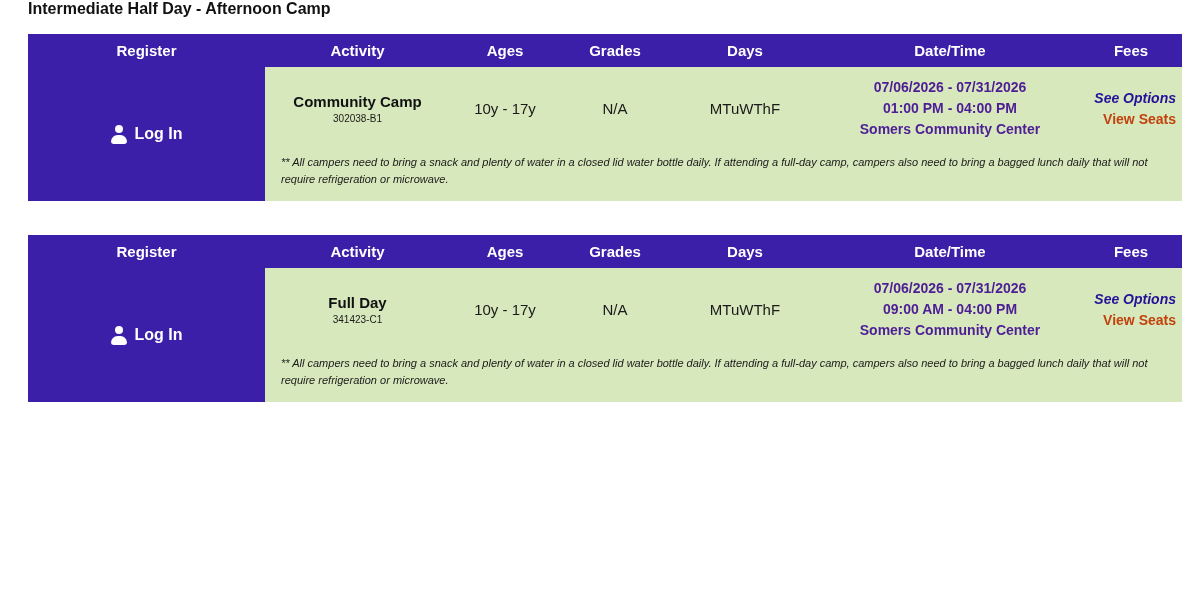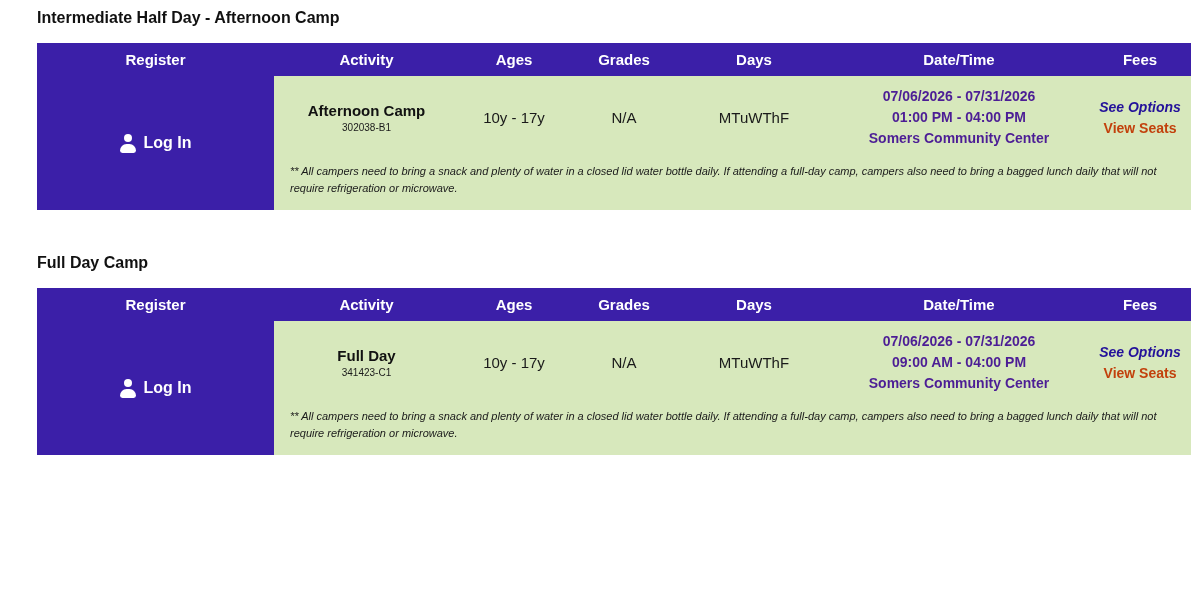--- a/index.html
+++ b/index.html
@@ -12,21 +12,21 @@
   }
   .page {
     width: 1200px;
     height: 607px;
     position: relative;
     overflow: hidden;
     background: #ffffff;
   }
   .section {
     margin: 0 0 0 0;
-    padding: 9px;
+    padding: 0;
   }
   .section-title {
     font-size: 16px;
     font-weight: bold;
     color: #111111;
     padding: 0 0 8px 28px;
   }
   .table {
     width: 1144px;
     margin: 8px 0 0 28px;
@@ -122,21 +122,21 @@
     color: #4c1d95;
     font-weight: bold;
     font-size: 14px;
     line-height: 1.5;
   }
   .fees-cell {
     color: #23119a;
     font-weight: bold;
     font-size: 14px;
     line-height: 1.3;
-    text-align: center;
+    text-align: right;
   }
   .fees-cell .see-options {
     font-style: italic;
     display: block;
     text-decoration: none;
     color: #23119a;
     cursor: pointer;
   }
   .fees-cell .view-seats {
     display: block;
@@ -189,21 +189,21 @@
       </thead>
       <tbody>
         <tr>
           <td class="register-cell" rowspan="2">
             <button class="login-btn">
               <span class="person-icon"></span>
               <span>Log In</span>
             </button>
           </td>
           <td class="body-cell">
-            <div class="activity-name">Afternoon Camp</div>
+            <div class="activity-name">Community Camp</div>
             <div class="activity-code">302038-B1</div>
           </td>
           <td class="body-cell">10y - 17y</td>
           <td class="body-cell">N/A</td>
           <td class="body-cell">MTuWThF</td>
           <td class="body-cell datetime-cell">
             <div>07/06/2026 - 07/31/2026</div>
             <div>01:00 PM - 04:00 PM</div>
             <div>Somers Community Center</div>
           </td>
@@ -221,21 +221,20 @@
         <tr>
           <td class="note-cell" colspan="6">** All campers need to bring a snack and plenty of water in a closed lid water bottle daily. If attending a full-day camp, campers also need to bring a bagged lunch daily that will not require refrigeration or microwave.</td>
         </tr>
       </tbody>
     </table>
   </div>
 
   <div class="spacer"></div>
 
   <div class="section">
-    <div class="section-title">Full Day Camp</div>
     <table class="table">
       <colgroup>
         <col class="col-register">
           <col class="col-activity">
           <col class="col-ages">
         <col class="col-grades">
           <col class="col-days">
           <col class="col-datetime">
           <col class="col-fees">
       </colgroup>

